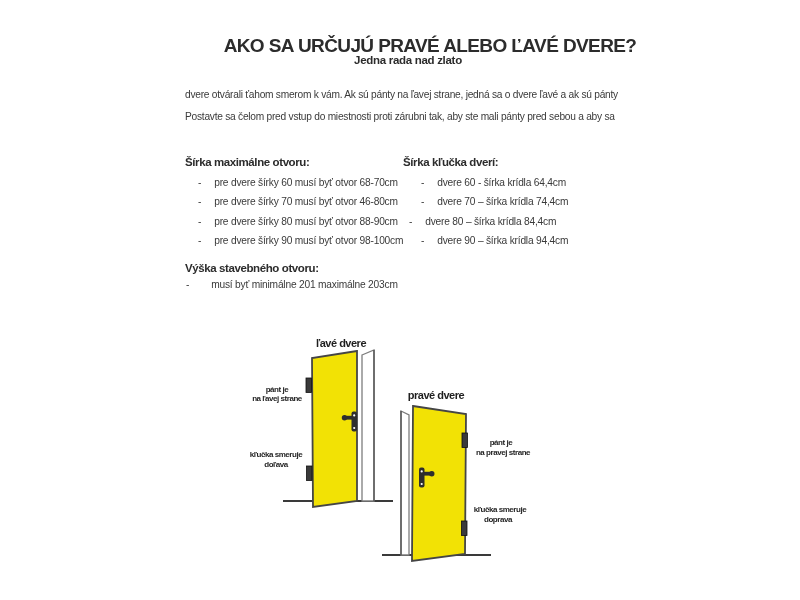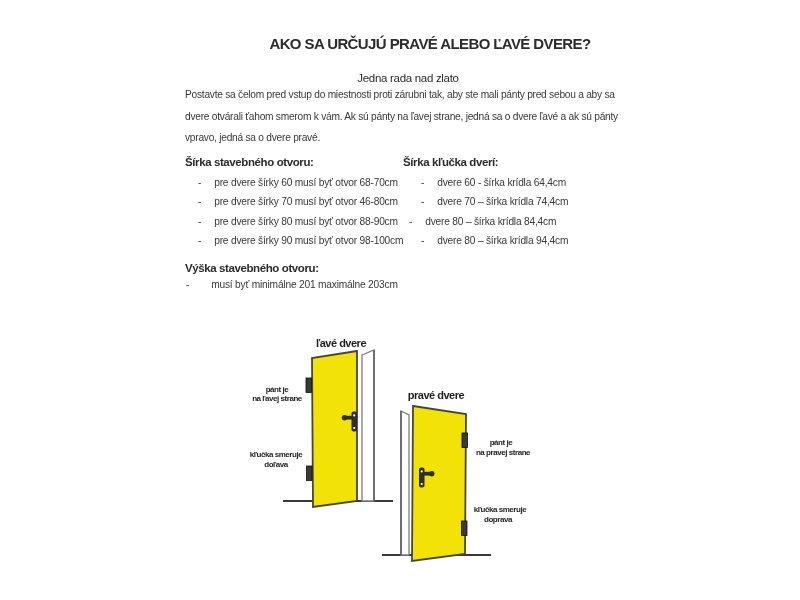--- a/index.html
+++ b/index.html
@@ -3,62 +3,61 @@
 <meta charset="utf-8">
 <style>
   html,body{margin:0;padding:0;}
   body{
     width:800px;height:600px;background:#ffffff;position:relative;overflow:hidden;
     font-family:"Liberation Sans","DejaVu Sans",sans-serif;color:#3a3a3a;
   }
   .abs{position:absolute;white-space:nowrap;}
   .page-title{
     left:200px;top:35px;width:460px;text-align:center;
-    font-size:15px;font-weight:bold;letter-spacing:-0.6px;color:#2c2c2c;
+    font-size:19px;font-weight:bold;letter-spacing:-0.6px;color:#2c2c2c;
   }
   .page-subtitle{
-    left:185px;top:72px;width:446px;text-align:center;
-    font-size:11.5px;font-weight:normal;letter-spacing:-0.3px;color:#2c2c2c;
+    left:185px;top:54px;width:446px;text-align:center;
+    font-size:11.5px;font-weight:bold;letter-spacing:-0.3px;color:#2c2c2c;
   }
   .intro{left:185px;top:84px;font-size:10.2px;letter-spacing:-0.25px;}
   .intro div{height:21.6px;line-height:21.6px;}
   .sec-heading{font-size:11.5px;font-weight:bold;letter-spacing:-0.4px;color:#2c2c2c;}
   .item{font-size:10.2px;letter-spacing:-0.2px;}
   .item .txt{margin-left:13px;}
   .item-tight .txt{margin-left:22px;text-align:center;}
   svg text{font-family:"Liberation Sans","DejaVu Sans",sans-serif;}
   .door-title{font-size:11px;font-weight:bold;letter-spacing:-0.5px;fill:#1f1f1f;}
   .door-label{font-size:8px;font-weight:bold;letter-spacing:-0.45px;fill:#1f1f1f;}
 </style>
 </head>
 <body>
 
 <div class="abs page-title">AKO SA URČUJÚ PRAVÉ ALEBO ĽAVÉ DVERE?</div>
 <div class="abs page-subtitle">Jedna rada nad zlato</div>
 
 <div class="abs intro">
+  <div>dvere otvárali ťahom smerom k vám. Ak sú pánty na ľavej strane, jedná sa o dvere ľavé a ak sú pánty</div>
   <div>Postavte sa čelom pred vstup do miestnosti proti zárubni tak, aby ste mali pánty pred sebou a aby sa</div>
-  <div>dvere otvárali ťahom smerom k vám. Ak sú pánty na ľavej strane, jedná sa o dvere ľavé a ak sú pánty</div>
-  <div>vpravo, jedná sa o dvere pravé.</div>
 </div>
 
 <div>
-  <div class="abs sec-heading" style="left:185px;top:156px">Šírka stavebného otvoru:</div>
+  <div class="abs sec-heading" style="left:185px;top:156px">Šírka maximálne otvoru:</div>
   <div class="abs item" style="left:198px;top:177px"><span>-</span><span class="txt">pre dvere šírky 60 musí byť otvor 68-70cm</span></div>
   <div class="abs item" style="left:198px;top:196px"><span>-</span><span class="txt">pre dvere šírky 70 musí byť otvor 46-80cm</span></div>
   <div class="abs item" style="left:198px;top:216px"><span>-</span><span class="txt">pre dvere šírky 80 musí byť otvor 88-90cm</span></div>
   <div class="abs item" style="left:198px;top:235px"><span>-</span><span class="txt">pre dvere šírky 90 musí byť otvor 98-100cm</span></div>
 </div>
 
 <div>
   <div class="abs sec-heading" style="left:403px;top:156px">Šírka kľučka dverí:</div>
   <div class="abs item" style="left:421px;top:177px"><span>-</span><span class="txt">dvere 60 - šírka krídla 64,4cm</span></div>
   <div class="abs item" style="left:421px;top:196px"><span>-</span><span class="txt">dvere 70 – šírka krídla 74,4cm</span></div>
   <div class="abs item" style="left:409px;top:216px"><span>-</span><span class="txt">dvere 80 – šírka krídla 84,4cm</span></div>
-  <div class="abs item" style="left:421px;top:235px"><span>-</span><span class="txt">dvere 80 – šírka krídla 94,4cm</span></div>
+  <div class="abs item" style="left:421px;top:235px"><span>-</span><span class="txt">dvere 90 – šírka krídla 94,4cm</span></div>
 </div>
 
 <div>
   <div class="abs sec-heading" style="left:185px;top:262px">Výška stavebného otvoru:</div>
   <div class="abs item item-tight" style="left:186px;top:279px"><span>-</span><span class="txt">musí byť minimálne 201 maximálne 203cm</span></div>
 </div>
 
 <svg class="abs" style="left:0;top:0" width="800" height="600" viewBox="0 0 800 600">
 
   <g>

